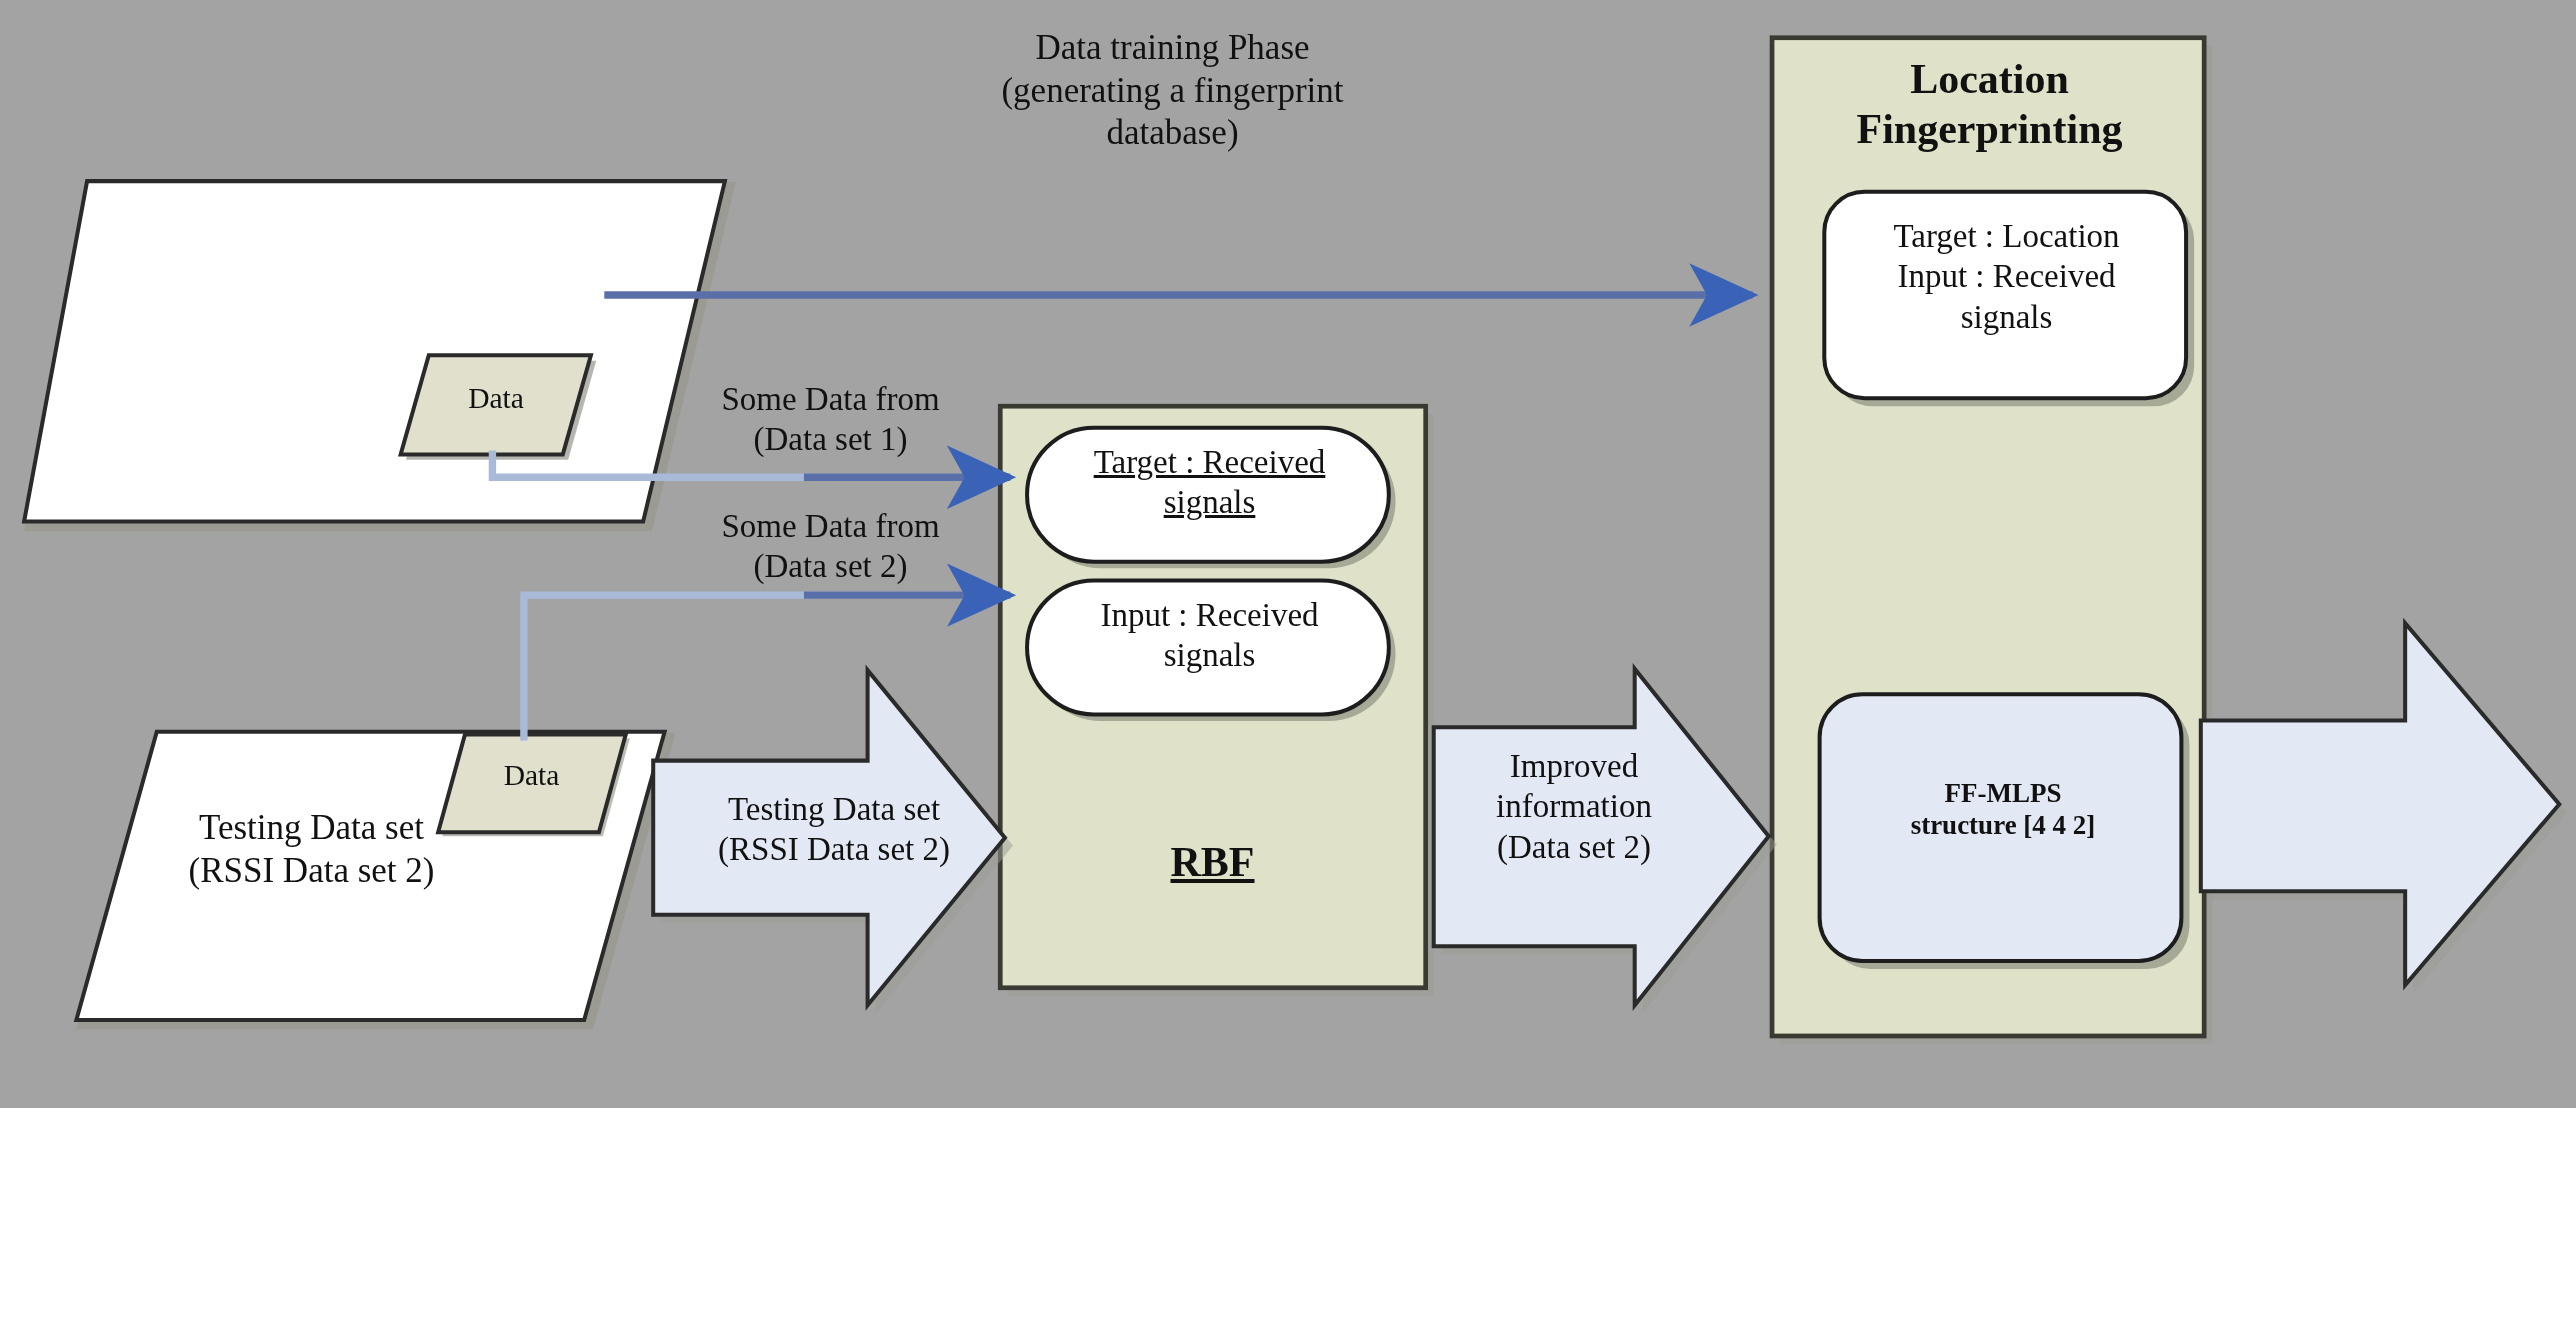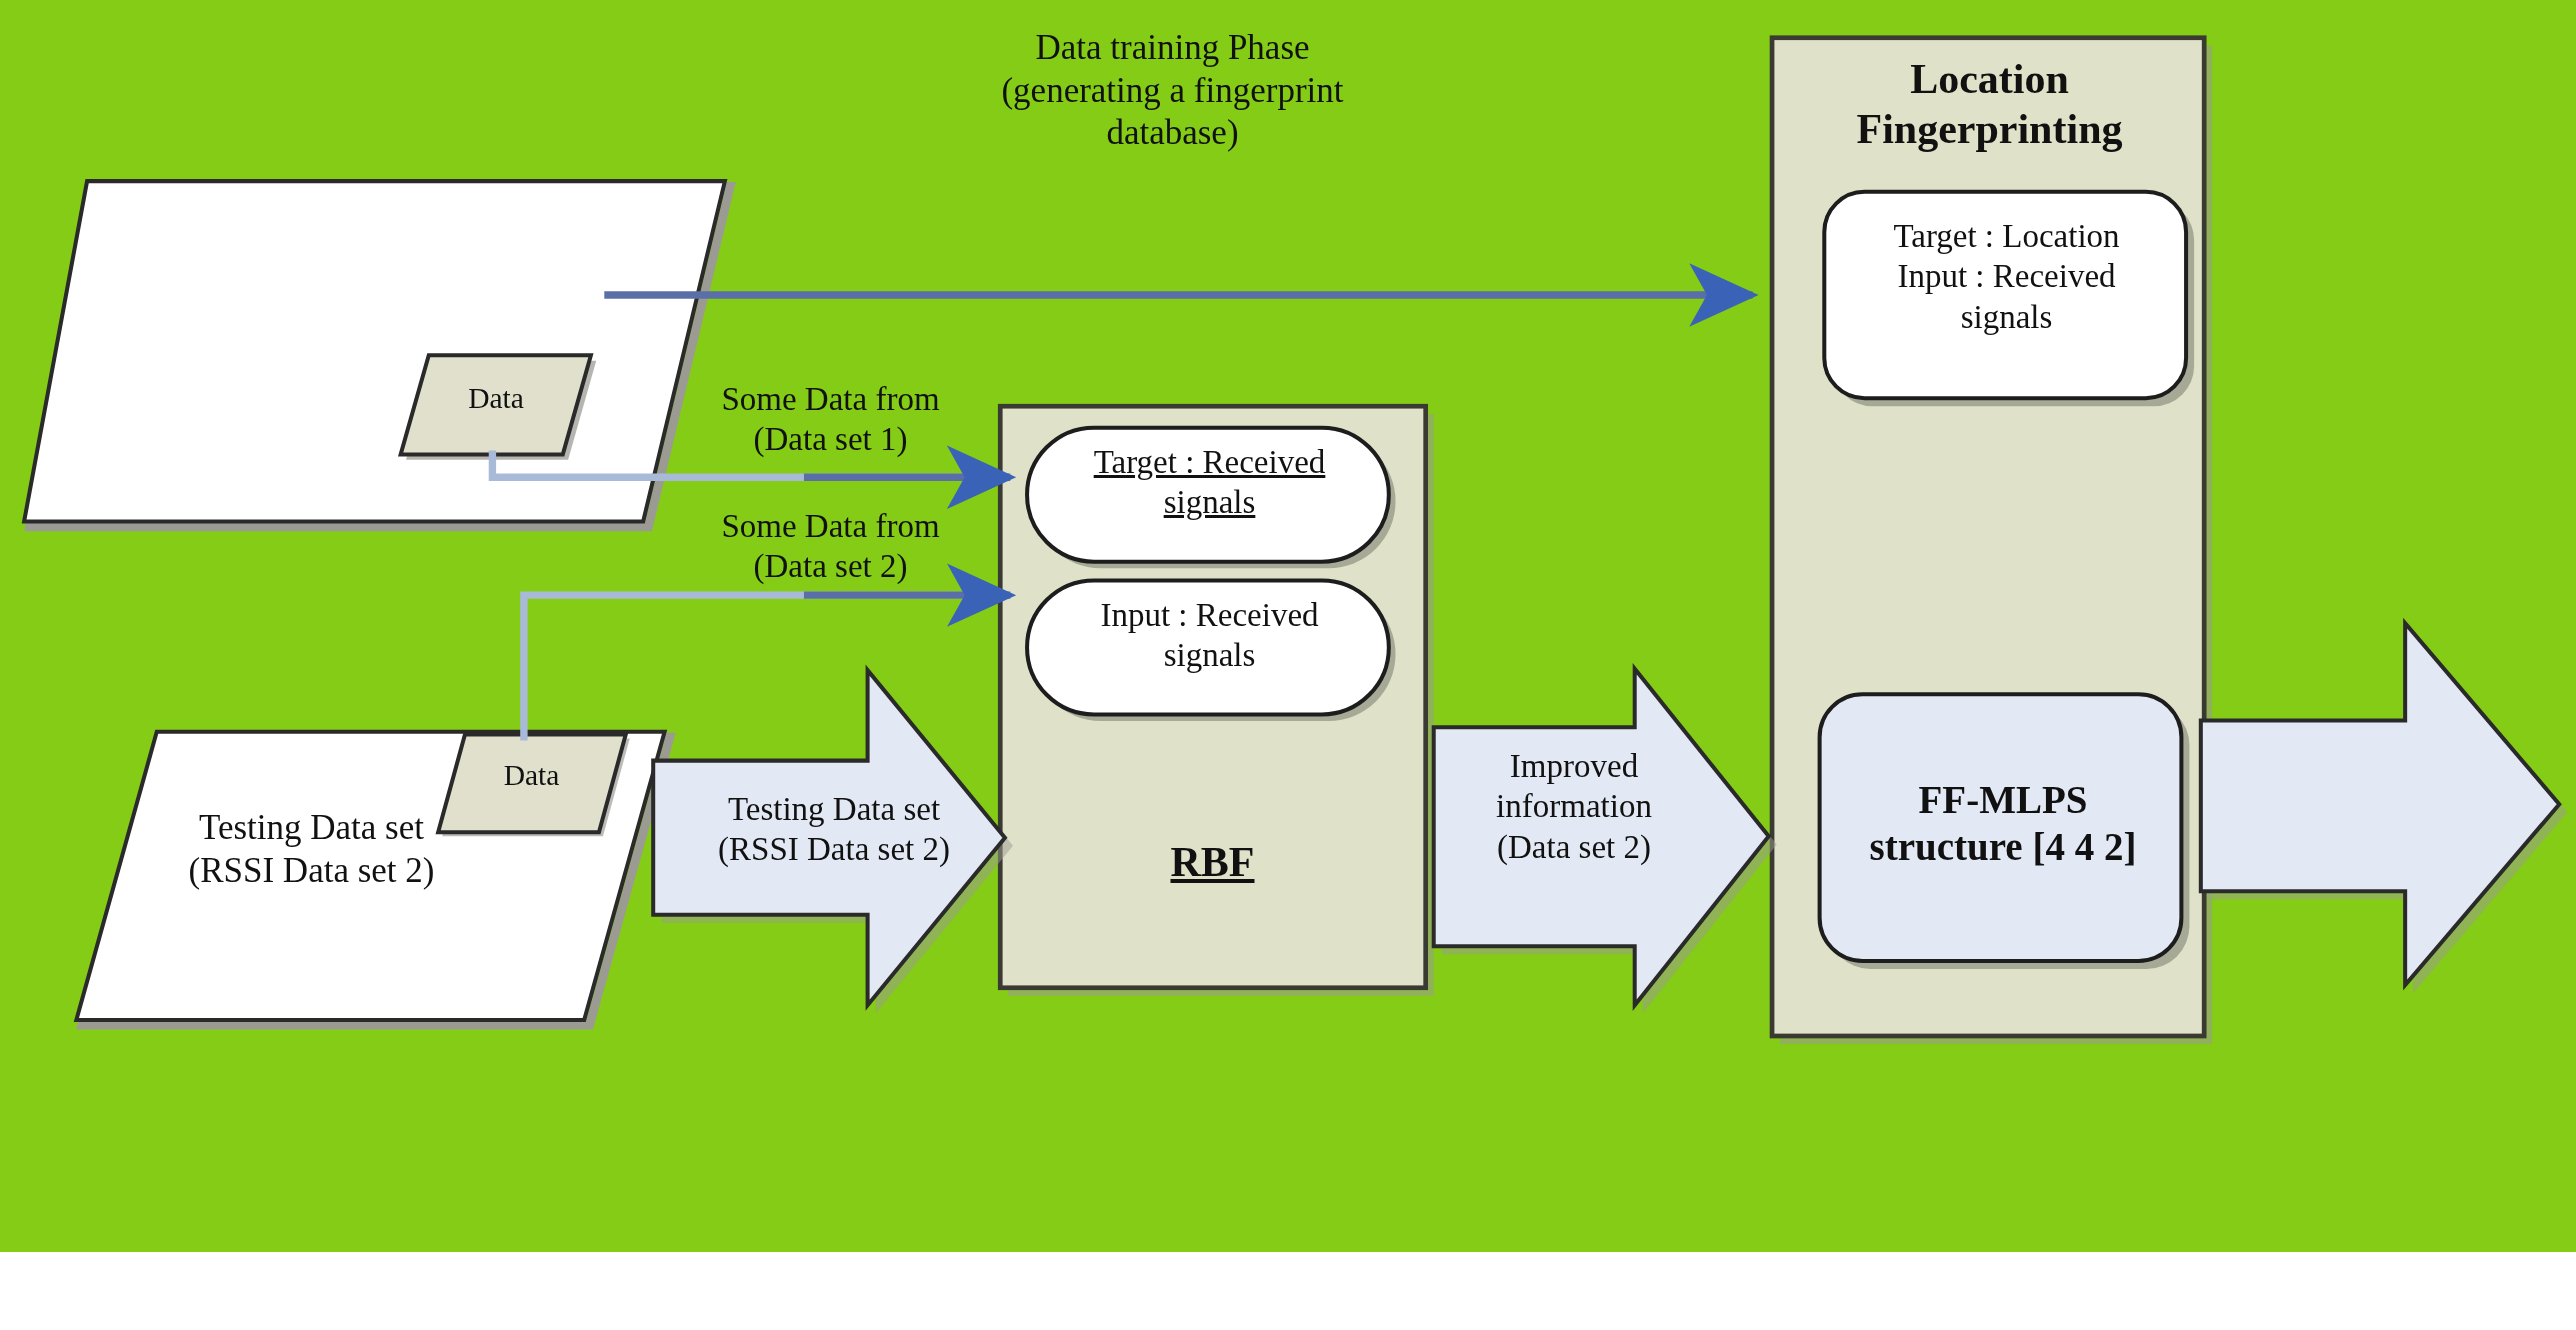--- a/index.html
+++ b/index.html
@@ -7,43 +7,43 @@
     padding: 0;
     background: #ffffff;
   }
   body {
     font-family: "Liberation Serif", "DejaVu Serif", serif;
     color: #000000;
   }
   #stage {
     position: relative;
     width: 2576px;
-    height: 1252px;
-    background: #84cc16;
+    height: 1108px;
+    background: #a3a3a3;
     overflow: hidden;
   }
   .svg-layer {
     position: absolute;
     left: 0;
     top: 0;
     width: 2576px;
     height: 1331px;
   }
   .txt {
     position: absolute;
     text-align: center;
     line-height: 1.22;
     white-space: pre-line;
     color: #111111;
   }
   .t-plain   { font-size: 35px; }
   .t-small   { font-size: 33px; }
   .t-lf      { font-size: 42px; font-weight: bold; line-height: 1.18; }
   .t-rbf     { font-size: 42px; font-weight: bold; text-decoration: underline; }
-  .t-ffmlps  { font-size: 39px; font-weight: bold; line-height: 1.2; }
+  .t-ffmlps  { font-size: 27px; font-weight: bold; line-height: 1.2; }
   .t-data    { font-size: 29.5px; }
   .t-caption { font-size: 35px; line-height: 1.3; }
 </style>
 </head>
 <body>
 
 <div id="stage">
 
   <svg class="svg-layer" viewBox="0 0 3845 1986" xmlns="http://www.w3.org/2000/svg">
 

